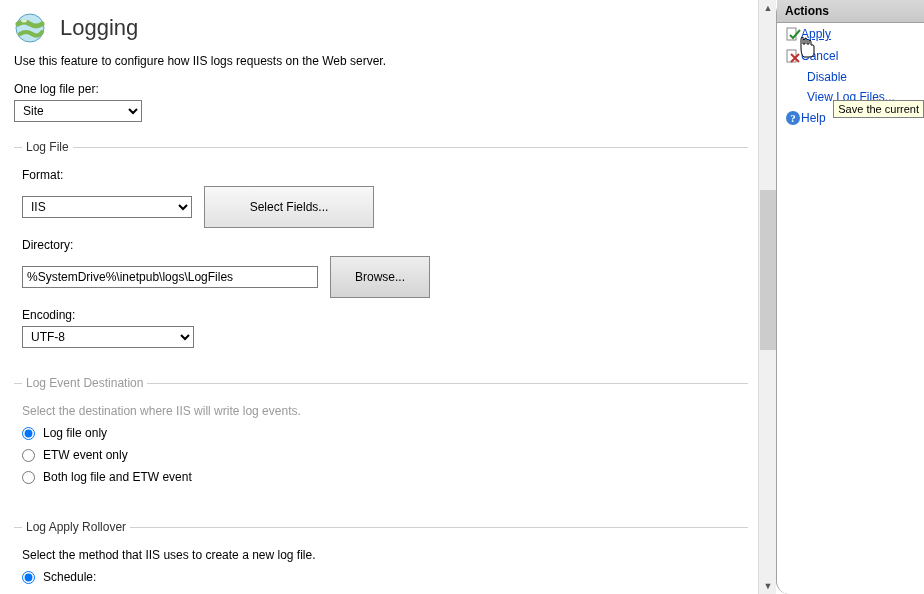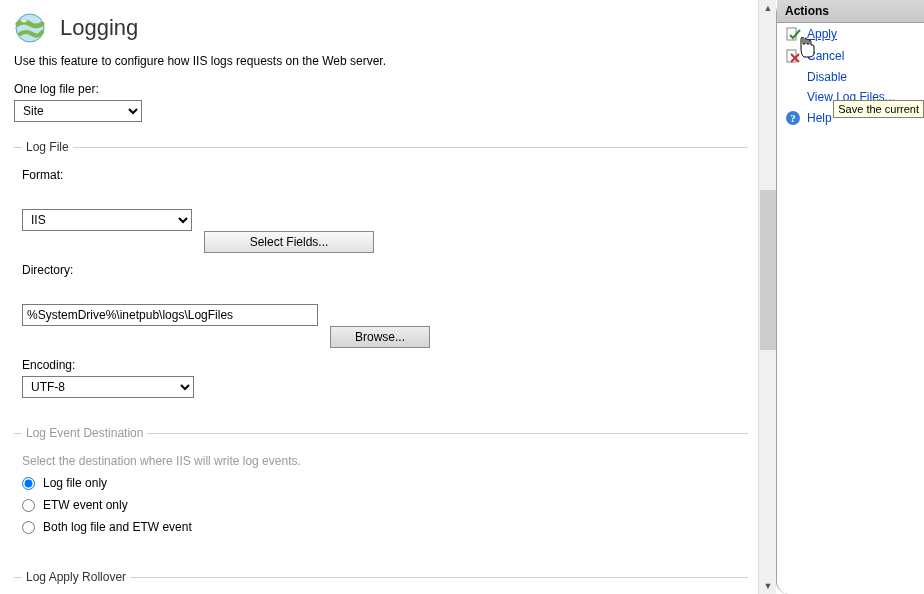--- a/index.html
+++ b/index.html
@@ -47,21 +47,21 @@
     border-radius: 13px;
   }
   .actions-header {
     background: linear-gradient(#d8d8d8,#c8c8c8);
     border-bottom: 1px solid #a0a0a0;
     font-weight: bold;
     font-size: 12px;
     padding: 4px 8px;
   }
   .action-item {
-    display:flex;align-items:center;gap:6px;
+    display:flex;align-items:center;
     padding: 3px 6px 3px 8px;
     color:#0645c8;
     cursor:pointer;
     font-size:12px;
   }
   .action-item .ico{width:16px;height:16px;display:flex;align-items:center;justify-content:center;}
   .action-indent{padding-left:30px;}
   .tooltip {
     position:absolute;
     top:52px;right:0;
@@ -91,25 +91,24 @@
     background:#fff;
     padding:2px 4px;
     height:22px;
   }
   select.small{width:128px;}
   select.med{width:170px;}
   select.enc{width:172px;}
   input.dir{width:296px;}
   .btn {
     font: inherit;
-    height:22px;
+    height:42px;
     border:1px solid #888;
     background:linear-gradient(#f8f8f8,#e2e2e2);
     cursor:pointer;
-    margin-top:45px;
   }
   .btn-fields{width:170px;margin-left:12px;}
   .btn-browse{width:100px;margin-left:12px;background:linear-gradient(#eee,#d4d4d4);}
   fieldset.group {
     border:1px solid #d0d0d0;
     border-left:none;border-right:none;border-bottom:none;
     margin:18px 0 0 0;
     padding:14px 8px 10px 8px;
     position:relative;
   }
@@ -183,20 +182,21 @@
       <span>ETW event only</span>
     </label>
     <label class="radio-row">
       <input type="radio" name="dest" style="">
       <span>Both log file and ETW event</span>
     </label>
   </fieldset>
 
   <fieldset class="group">
     <legend>Log Apply Rollover</legend>
+    <p class="desc">Select the method that IIS uses to create a new log file.</p>
     <label class="radio-row">
       <input type="radio" name="roll" checked="" style="">
       <span>Schedule:</span>
     </label>
   </fieldset>
 
 </div>
 
 <div class="scroll-col">
   <div class="scroll-arrow scroll-up">▲</div>

